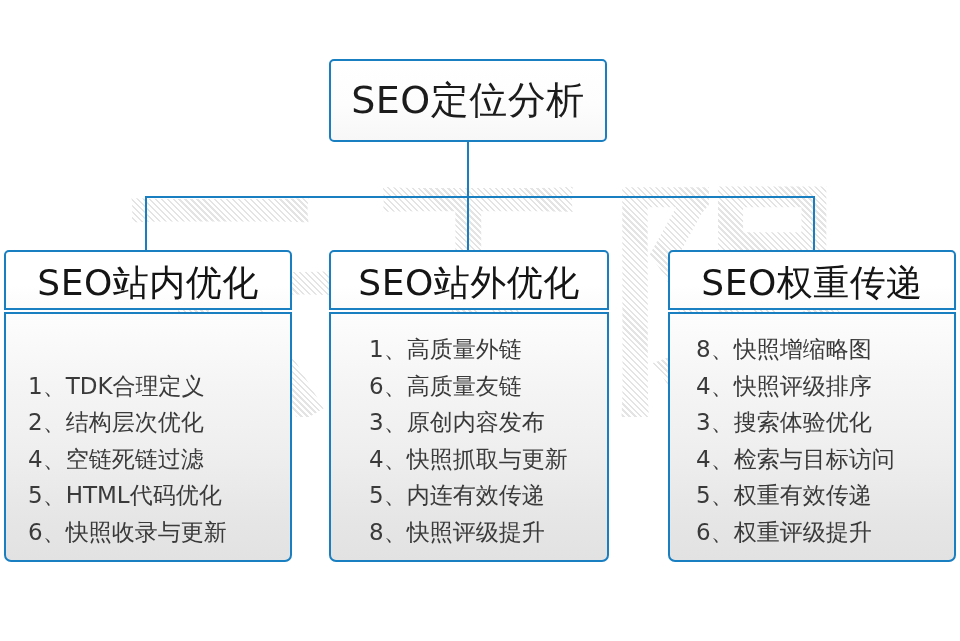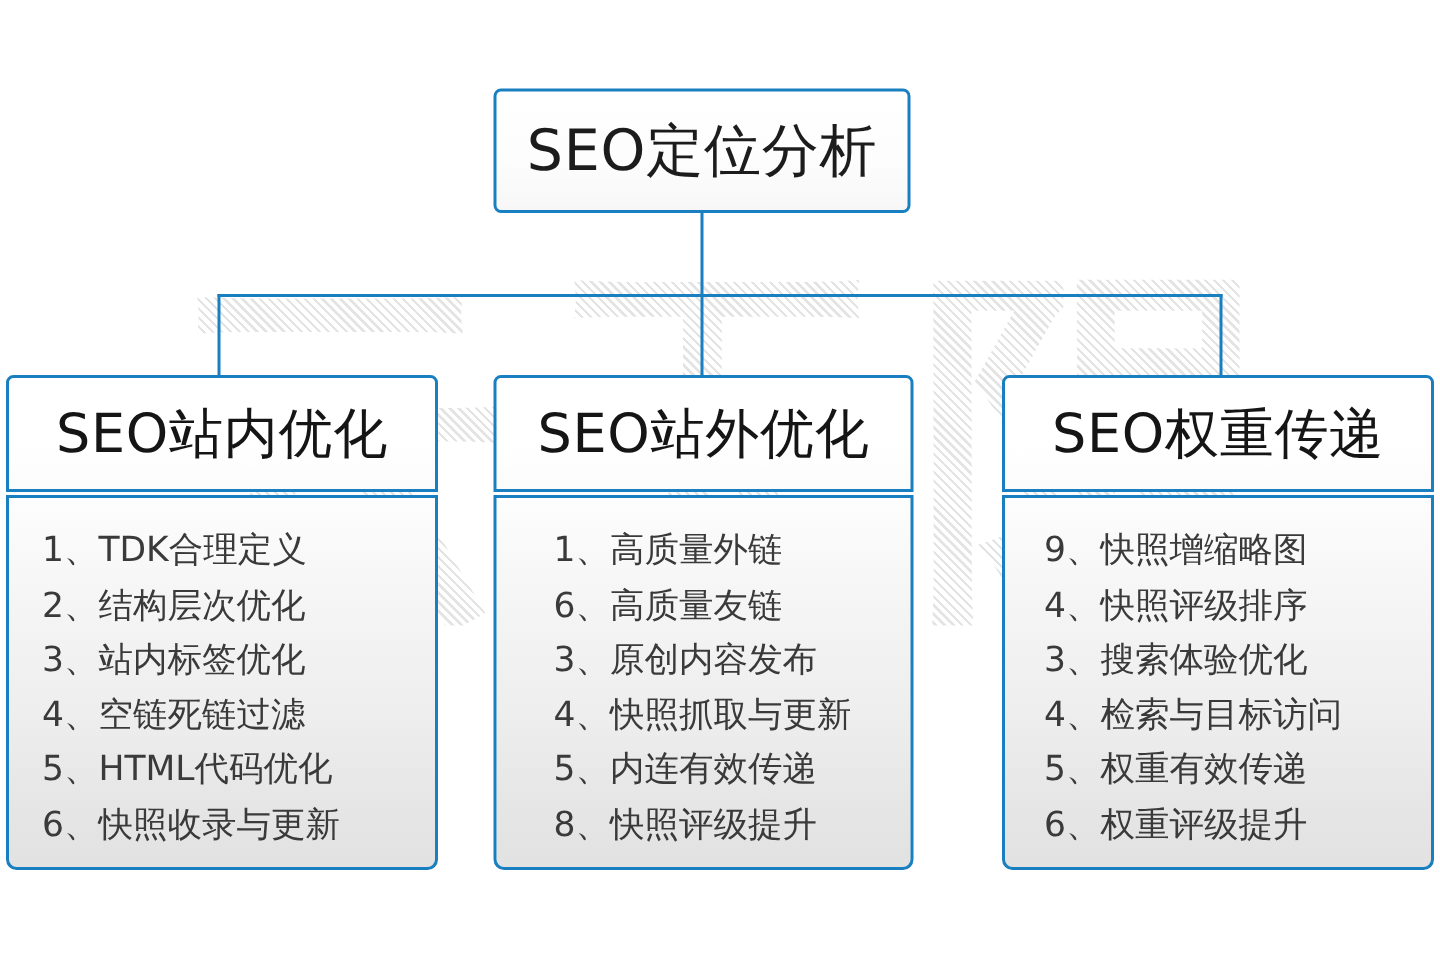--- a/index.html
+++ b/index.html
@@ -89,26 +89,26 @@
     position: absolute;
     z-index: 3;
   }
   #col-0 { left: 4px;   top: 250px; width: 288px; }
   #col-1 { left: 329px; top: 250px; width: 280px; }
   #col-2 { left: 668px; top: 250px; width: 288px; }
 
   .col-header {
     box-sizing: border-box;
     width: 100%;
-    height: 78px;
+    height: 60px;
     border: 2px solid #1a7fc1;
     border-radius: 5px 5px 0 0;
     background: linear-gradient(to bottom, #ffffff 0%, #ffffff 60%, #fbfbfb 100%);
     display: flex;
-    align-items: center;
+    align-items: flex-end;
     justify-content: center;
   }
   .col-header .htext {
     font-size: 36px;
     color: #151515;
     letter-spacing: 0.5px;
     font-family: "DejaVu Sans", "Liberation Sans", sans-serif;
     white-space: nowrap;
   }
 
@@ -168,21 +168,20 @@
   </div>
 
   <div class="column" id="col-0">
     <div class="col-header">
       <span class="htext">SEO站内优化</span>
     </div>
     <div class="col-body">
       <ol>
         <li>1、TDK合理定义</li>
         <li>2、结构层次优化</li>
-        <li>3、站内标签优化</li>
         <li>4、空链死链过滤</li>
         <li>5、HTML代码优化</li>
         <li>6、快照收录与更新</li>
       </ol>
     </div>
   </div>
 
   <div class="column" id="col-1">
     <div class="col-header">
       <span class="htext">SEO站外优化</span>
@@ -198,21 +197,21 @@
       </ol>
     </div>
   </div>
 
   <div class="column" id="col-2">
     <div class="col-header">
       <span class="htext">SEO权重传递</span>
     </div>
     <div class="col-body">
       <ol>
-        <li>9、快照增缩略图</li>
+        <li>8、快照增缩略图</li>
         <li>4、快照评级排序</li>
         <li>3、搜索体验优化</li>
         <li>4、检索与目标访问</li>
         <li>5、权重有效传递</li>
         <li>6、权重评级提升</li>
       </ol>
     </div>
   </div>
 
 </div>

